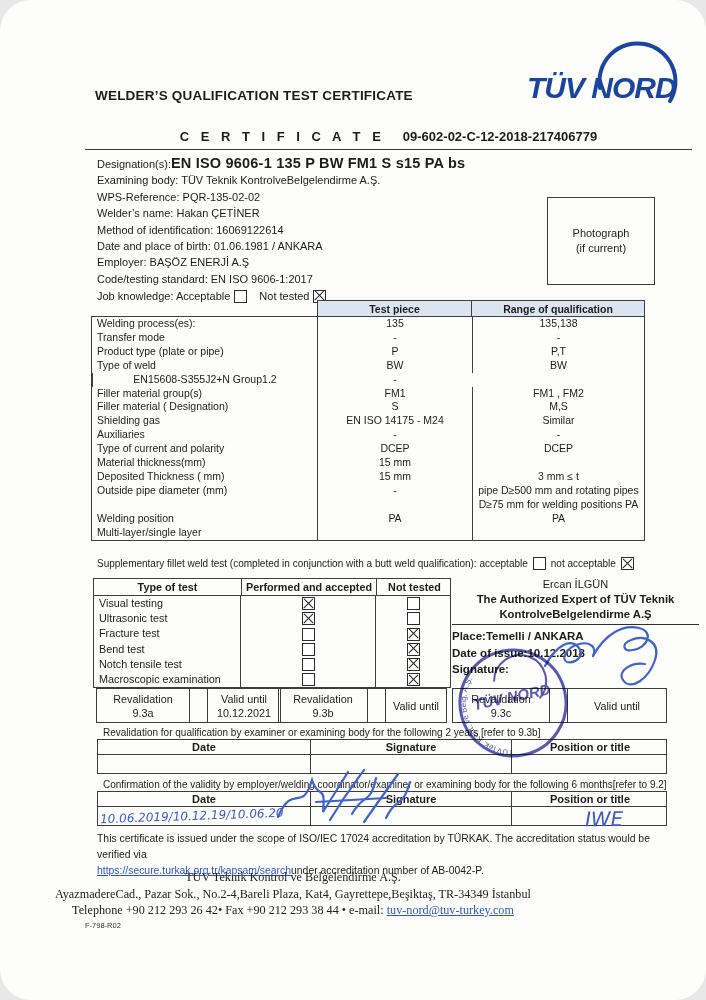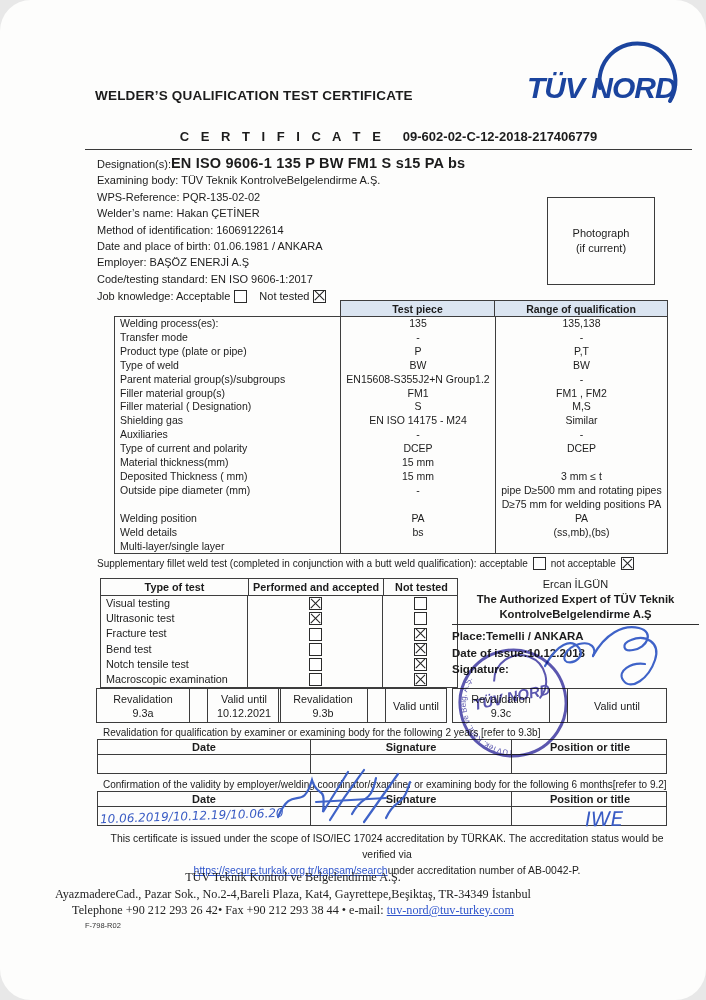--- a/index.html
+++ b/index.html
@@ -18,32 +18,32 @@
   .desig b{font-size:14.5px;letter-spacing:.2px;}
   .jobline{display:flex;align-items:center;gap:4px;margin-top:1px;}
   .photo-box{position:absolute;left:547px;top:197px;width:106px;height:86px;border:1.4px solid #3c3c3c;
     display:flex;flex-direction:column;align-items:center;justify-content:center;font-size:11px;line-height:15px;}
   
   .cb{display:inline-block;width:11px;height:11px;border:1.3px solid #2b2b2b;position:relative;vertical-align:-2px;background:#fff;flex:none;}
   .cb.checked::before,.cb.checked::after{content:"";position:absolute;left:-1px;top:4.5px;width:13px;height:1.4px;background:#222;}
   .cb.checked::before{transform:rotate(45deg);}
   .cb.checked::after{transform:rotate(-45deg);}
   
-  .qual{position:absolute;left:114px;top:300px;width:554px;font-size:10.5px;}
+  .qual{position:absolute;left:91px;top:300px;width:554px;font-size:10.5px;}
   .qhead{display:grid;grid-template-columns:226px 155px 173px;}
   .qhead .h{border:1px solid #3e3e3e;background:#dbe5f1;font-weight:bold;text-align:center;padding:2px 0 1px;}
   .qhead .h2{border-left:none;}
   .qbody{border:1px solid #3e3e3e;margin-top:-1px;}
   .qrow{display:grid;grid-template-columns:225px 155px 172px;line-height:13.9px;}
   .qrow .c1{padding-left:5px;}
   .qrow .c2,.qrow .c3{border-left:1px solid #3e3e3e;text-align:center;padding:0 3px;}
   
   .suppl{position:absolute;left:97px;top:557px;width:600px;font-size:10px;display:flex;align-items:center;gap:5px;}
   
-  .ttable{position:absolute;left:100px;top:578px;width:358px;font-size:10.8px;}
+  .ttable{position:absolute;left:93px;top:578px;width:358px;font-size:10.8px;}
   .thead{display:grid;grid-template-columns:147px 135px 76px;border:1px solid #3e3e3e;}
   .thead div{font-weight:bold;text-align:center;padding:2px 0;}
   .thead div + div{border-left:1px solid #3e3e3e;}
   .tbody{border:1px solid #3e3e3e;border-top:none;}
   .trow{display:grid;grid-template-columns:146px 135px 76px;line-height:15.2px;align-items:center;}
   .trow .c1{padding-left:5px;}
   .trow .c2,.trow .c3{border-left:1px solid #3e3e3e;text-align:center;height:100%;display:flex;align-items:center;justify-content:center;}
   
   .expert{position:absolute;left:452px;top:578px;width:247px;font-size:11.5px;}
   .expert .name{text-align:center;font-size:11px;margin-bottom:2px;}
@@ -62,21 +62,21 @@
   .brow{display:grid;grid-template-columns:212px 201px 157px;border:1.2px solid #3c3c3c;}
   .brow div{text-align:center;padding:1px 0;}
   .brow div + div{border-left:1.2px solid #3c3c3c;}
   .brow.hd div{font-weight:bold;}
   .brow.bd{border-top:none;min-height:18px;}
   .hand{font-family:"DejaVu Sans",sans-serif;font-style:italic;color:#3a5cc4;}
   .hand-date{position:absolute;left:100px;top:809px;font-size:12px;transform:rotate(-2deg);white-space:nowrap;z-index:4;}
   .hand-iwe{position:absolute;left:585px;top:807px;font-size:20px;transform:rotate(-1deg);z-index:4;}
   .sig2{position:absolute;left:268px;top:762px;width:200px;height:66px;z-index:4;pointer-events:none;}
   
-  .issuance{position:absolute;left:97px;top:831px;width:580px;font-size:10.4px;line-height:16px;text-align:center;}
+  .issuance{position:absolute;left:97px;top:831px;width:580px;font-size:10.4px;line-height:16px;}
   a.link{color:#2f55cc;text-decoration:underline;cursor:pointer;}
   .footer{position:absolute;left:0;top:869px;width:586px;text-align:center;
     font-family:"Liberation Serif","DejaVu Serif",serif;font-size:12.2px;line-height:16.5px;color:#222;}
   .form-code{position:absolute;left:85px;top:921px;font-size:7.5px;color:#333;}
 </style>
 </head>
 <body>
 
 <div class="page">
 
@@ -145,21 +145,20 @@
           <div class="c3">P,T</div>
         </div>
 
         <div class="qrow">
           <div class="c1">Type of weld</div>
           <div class="c2">BW</div>
           <div class="c3">BW</div>
         </div>
 
         <div class="qrow">
-          <div class="c1">Parent material group(s)/subgroups</div>
           <div class="c2">EN15608-S355J2+N Group1.2</div>
           <div class="c3">-</div>
         </div>
 
         <div class="qrow">
           <div class="c1">Filler material group(s)</div>
           <div class="c2">FM1</div>
           <div class="c3">FM1 , FM2</div>
         </div>
 
@@ -210,25 +209,20 @@
           <div class="c2"></div>
           <div class="c3"></div>
         </div>
 
         <div class="qrow">
           <div class="c1">Welding position</div>
           <div class="c2">PA</div>
           <div class="c3">PA</div>
         </div>
 
-        <div class="qrow">
-          <div class="c1">Weld details</div>
-          <div class="c2">bs</div>
-          <div class="c3">(ss,mb),(bs)</div>
-        </div>
 
         <div class="qrow">
           <div class="c1">Multi-layer/single layer</div>
           <div class="c2"></div>
           <div class="c3"></div>
         </div>
 
     </div>
   </div>
 

